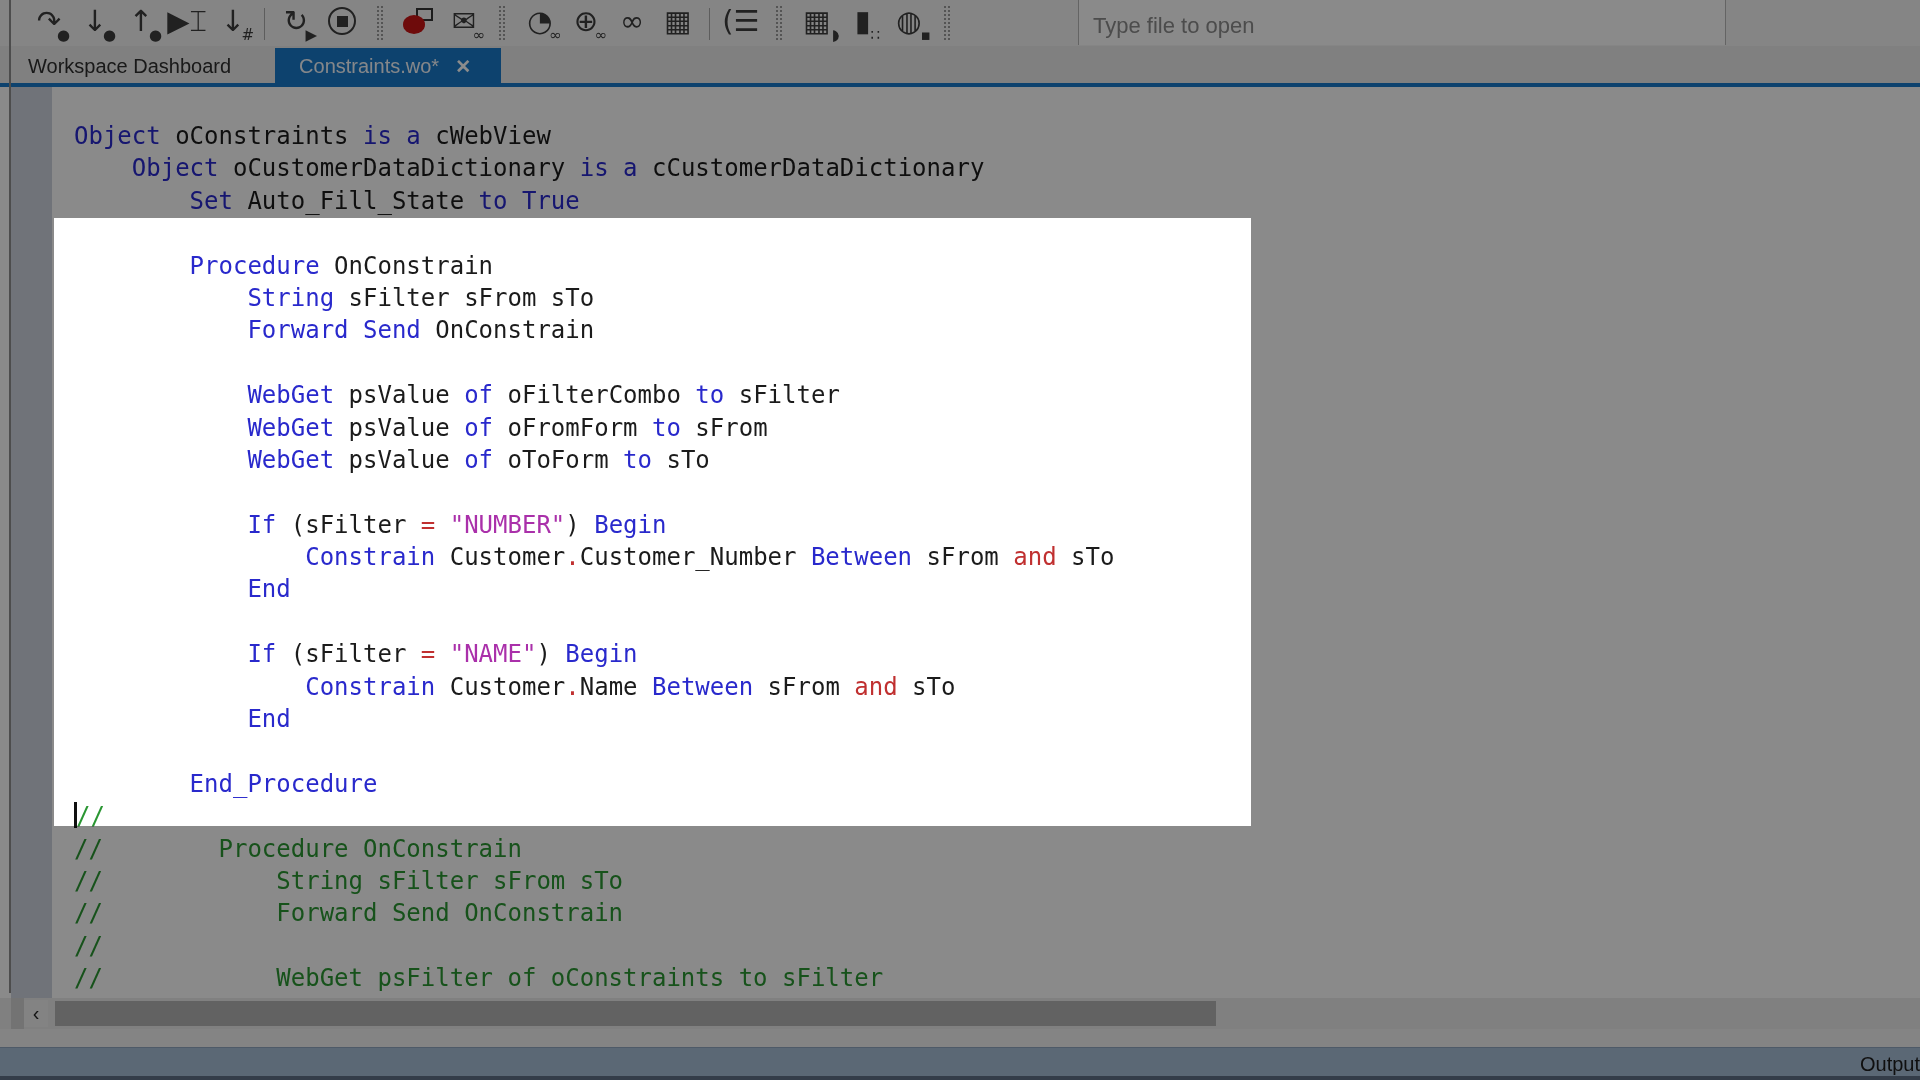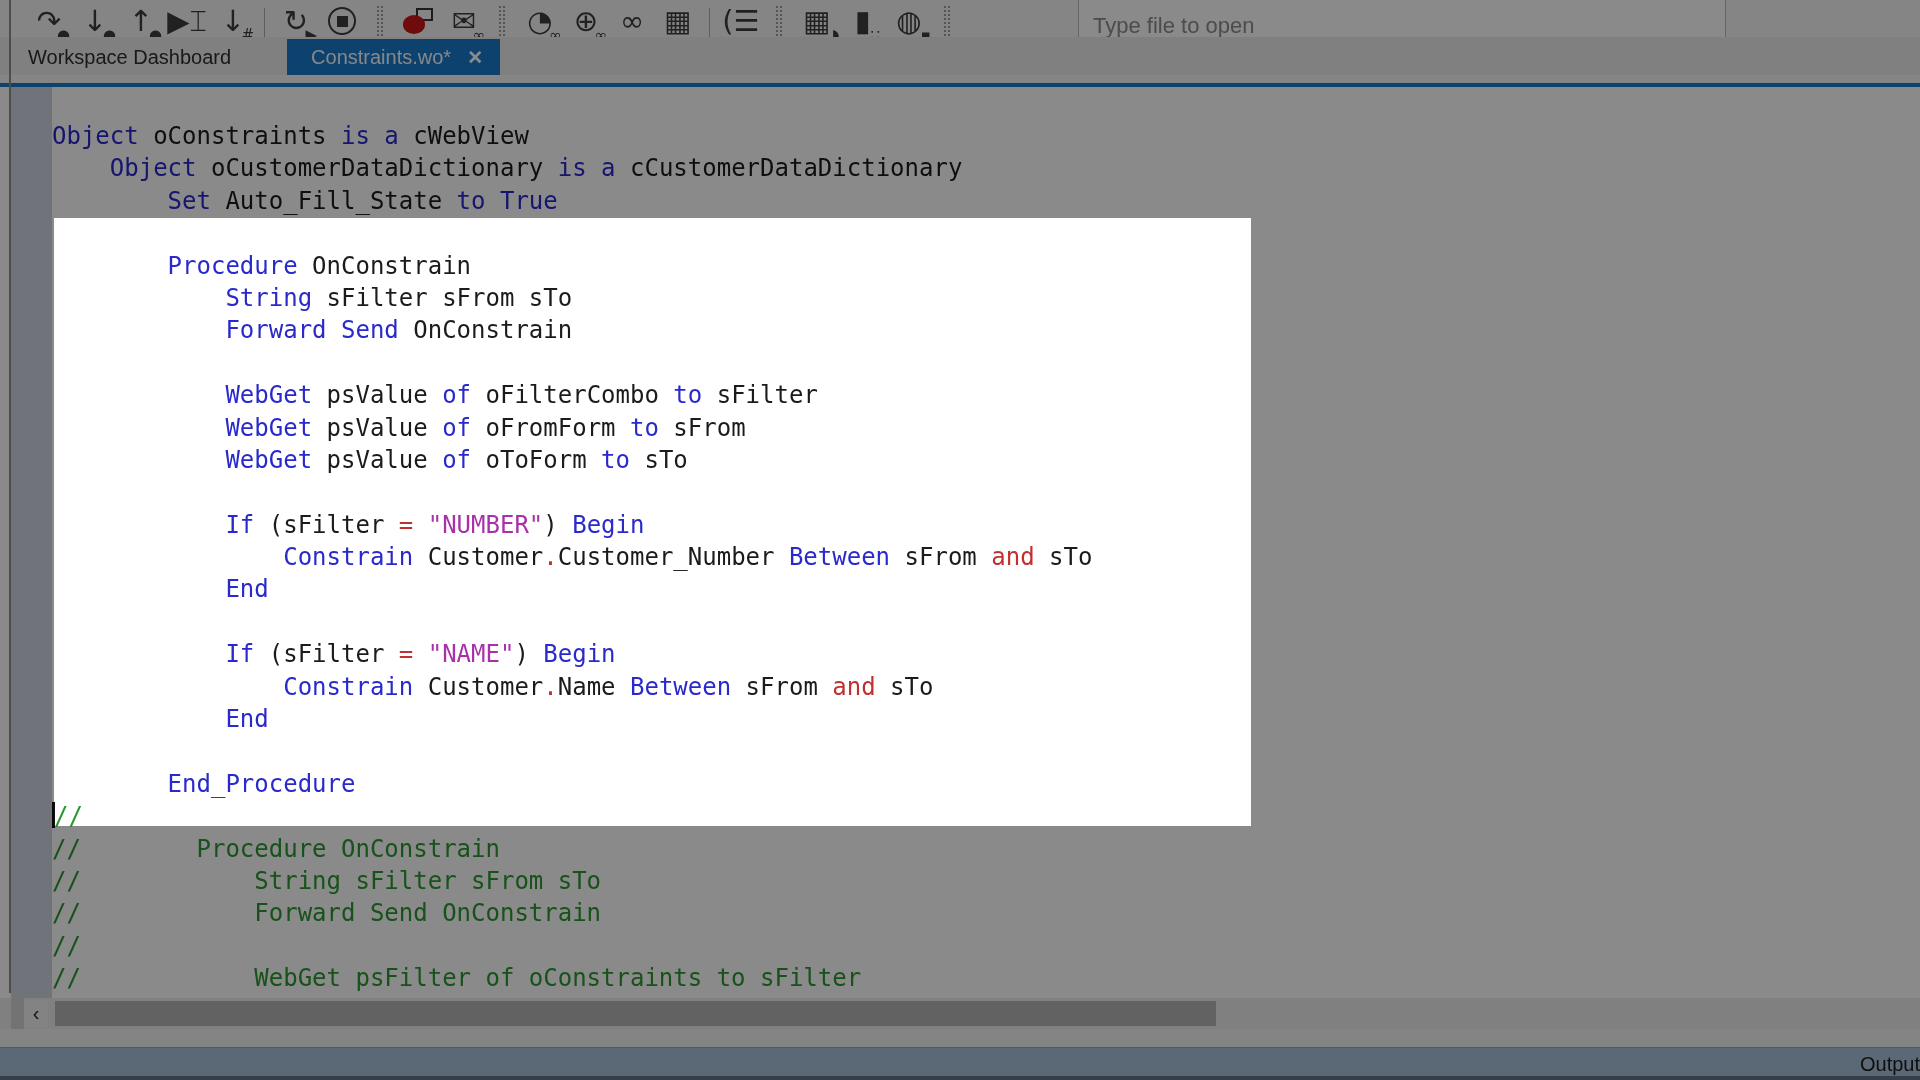--- a/index.html
+++ b/index.html
@@ -23,37 +23,37 @@
   .bp-rect { position:absolute; right:0; top:0; width:17px; height:13px; border:2px solid #333; background:transparent; }
   .ticon.stop { width:28px; height:28px; border:2px solid #3c3c3c; border-radius:50%;
     display:flex; align-items:center; justify-content:center; }
   .stop-sq { width:11px; height:11px; background:#3c3c3c; }
   #file-open { position:absolute; left:1078px; top:-4px; width:648px; height:52px;
     border:1px solid #b7b7b7; background:#fbfbfb; font-size:22px; color:#555; padding:8px 0 0 14px;
     font-family:"Liberation Sans", sans-serif; }
   #file-open::placeholder { color:#8a8a8a; }
 
   
-  #tabrow { position:absolute; left:0; top:37px; width:1920px; height:38px; background:#eaeaea; }
+  #tabrow { position:absolute; left:0; top:46px; width:1920px; height:38px; background:#eaeaea; }
   #tab-strip { display:flex; align-items:flex-end; height:38px; padding-left:10px; }
   .tab { height:36px; display:flex; align-items:center; padding:0 18px; cursor:pointer; }
   .tab-label { font-size:20px; color:#2e2e2e; white-space:nowrap; }
-  .tab.active { background:#1878c8; margin-left:38px; padding:0 17px 0 24px; }
+  .tab.active { background:#1878c8; margin-left:26px; padding:0 30px 0 24px; }
   .tab.active .tab-label { color:#f2f6fb; }
   .tab-close { color:#ffffff; font-size:19px; font-weight:bold; margin-left:16px; cursor:pointer; }
   #tab-underline { position:absolute; left:0; top:83px; width:1920px; height:4px; background:#1878c8; }
 
   
   #editor { position:absolute; left:0; top:87px; width:1920px; height:911px; background:#fbfbfb; }
   #left-border { position:absolute; left:9px; top:0; width:2px; height:993px; background:#8c8c8c; z-index:3; }
   #gutter { position:absolute; left:11px; top:0; width:41px; height:911px; background:#ccd2dd; }
   #spotlight { position:absolute; left:54px; top:131px; width:1197px; height:608px; background:#ffffff; }
   #code { position:absolute; left:52px; top:33px; z-index:1;
     font-family:"DejaVu Sans Mono","Liberation Mono",monospace; font-size:24px; line-height:32.4px;
-    white-space:pre; color:#1b1b1b; }
+    white-space:pre; color:#1b1b1b;padding-left:22px; }
   .code-line { height:32.4px; }
   .tok-k { color:#2929cc; }
   .tok-p { color:#1b1b1b; }
   .tok-s { color:#aa30aa; }
   .tok-r { color:#c03030; }
   .tok-c { color:#2a9632; }
   .caret { display:inline-block; width:3px; height:26px; background:#111; vertical-align:-4px; margin-right:-1px; }
 
   
   .dim { position:absolute; background:rgba(0,0,0,0.45); z-index:5; pointer-events:none; }

